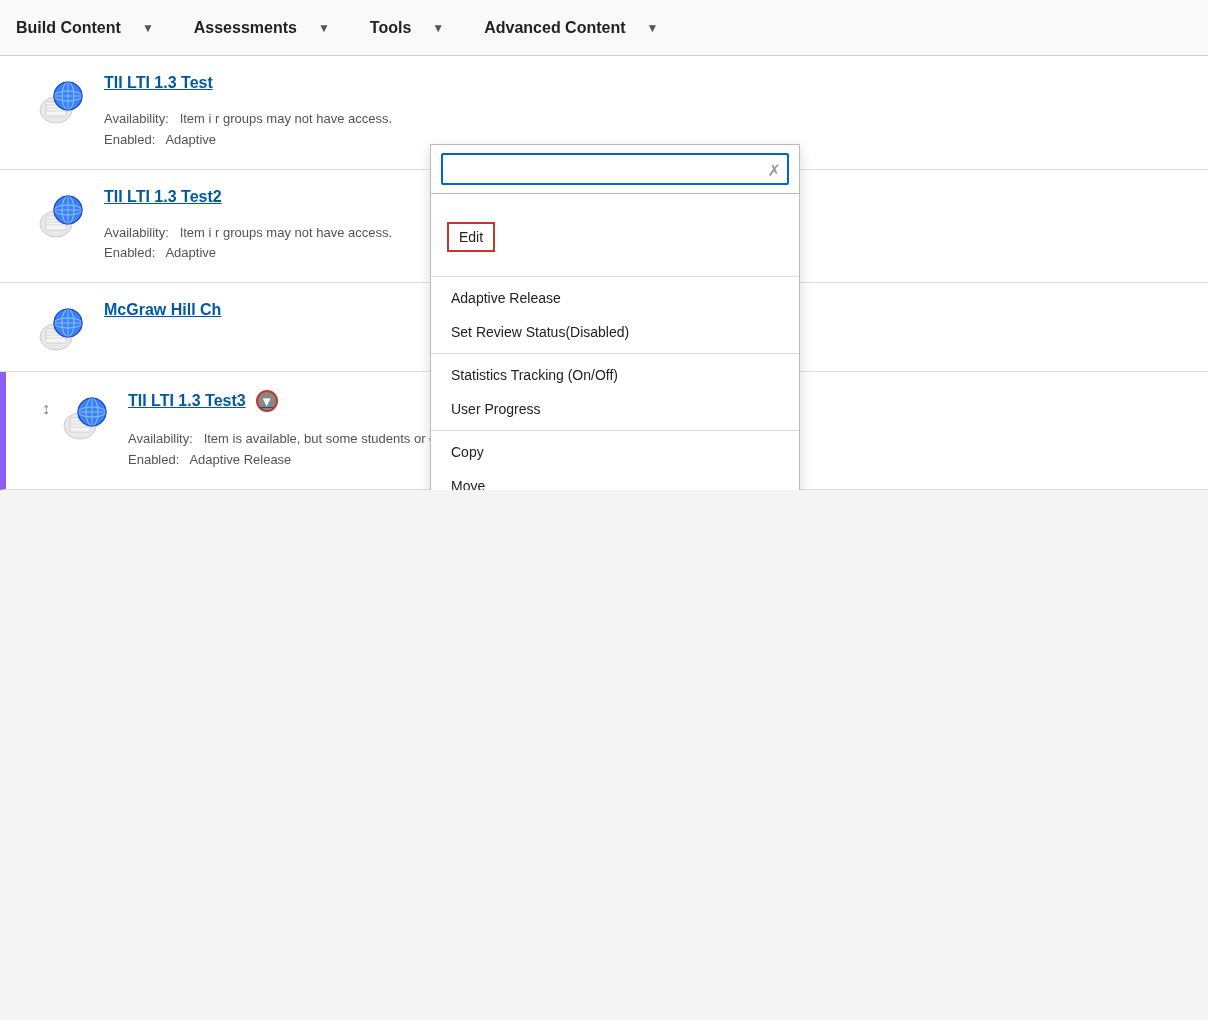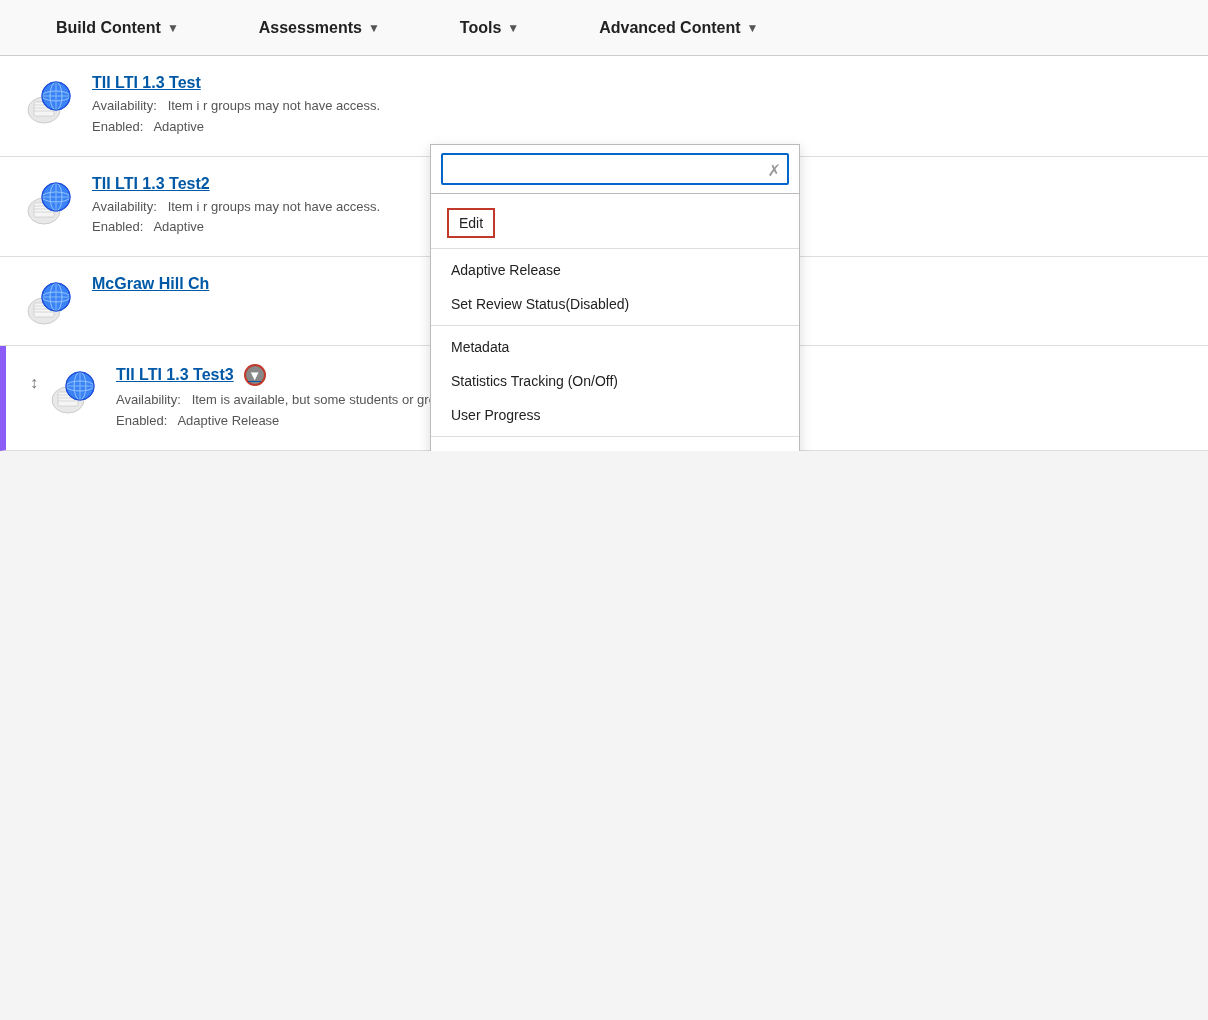--- a/index.html
+++ b/index.html
@@ -16,44 +16,43 @@
       border-bottom: 1px solid #ccc;
       padding: 0 16px;
       display: flex;
       align-items: center;
       height: 56px;
       gap: 40px;
     }
     .toolbar-item {
       display: flex;
       align-items: center;
-      gap: 6px;
+      gap: 21px;
       font-size: 16px;
       font-weight: bold;
       color: #222;
       cursor: pointer;
       white-space: nowrap;
-      margin-left: 40px;
     }
     .toolbar-item .chevron {
       font-size: 12px;
       color: #555;
     }
 
     
     .content-area {
       position: relative;
       background: #fff;
     }
 
     
     .content-item {
       display: flex;
       align-items: flex-start;
-      padding: 18px 24px;
+      padding: 18px 36px;
       border-bottom: 1px solid #ddd;
       background: #fff;
       position: relative;
     }
     .content-item.highlighted {
       border-left: 6px solid #8b5cf6;
       background: #fff;
     }
     .content-item .drag-handle {
       display: flex;
@@ -85,21 +84,21 @@
       color: #0059a6;
       text-decoration: underline;
       cursor: pointer;
       display: inline-flex;
       align-items: center;
       gap: 6px;
     }
     .item-meta {
       color: #555;
       font-size: 13px;
-      margin-top: 4px;
+      margin-top: 17px;
       line-height: 1.6;
     }
 
     
     .dropdown-chevron {
       display: inline-flex;
       align-items: center;
       justify-content: center;
       width: 22px;
       height: 22px;
@@ -156,21 +155,21 @@
 
     .menu-item {
       padding: 9px 20px;
       cursor: pointer;
       color: #222;
       font-size: 14px;
     }
     .menu-item.edit-item {
       border: 2px solid #c0392b;
       display: inline-block;
-      margin: 4px 16px;
+      margin: 18px 16px;
       padding: 5px 10px;
     }
     .menu-item-edit-wrapper {
       padding: 6px 0 2px 0;
     }
 
     
     .globe-icon {
       position: relative;
     }
@@ -326,21 +325,20 @@
       </div>
     </div>
 
 
     <div class="menu-section">
       <div class="menu-item">Adaptive Release</div>
       <div class="menu-item">Set Review Status(Disabled)</div>
     </div>
 
     <div class="menu-section">
-      <div class="menu-item">Metadata</div>
       <div class="menu-item">Statistics Tracking (On/Off)</div>
       <div class="menu-item">User Progress</div>
     </div>
 
     <div class="menu-section">
       <div class="menu-item">Copy</div>
       <div class="menu-item">Move</div>
     </div>
 
     <div class="menu-section">

